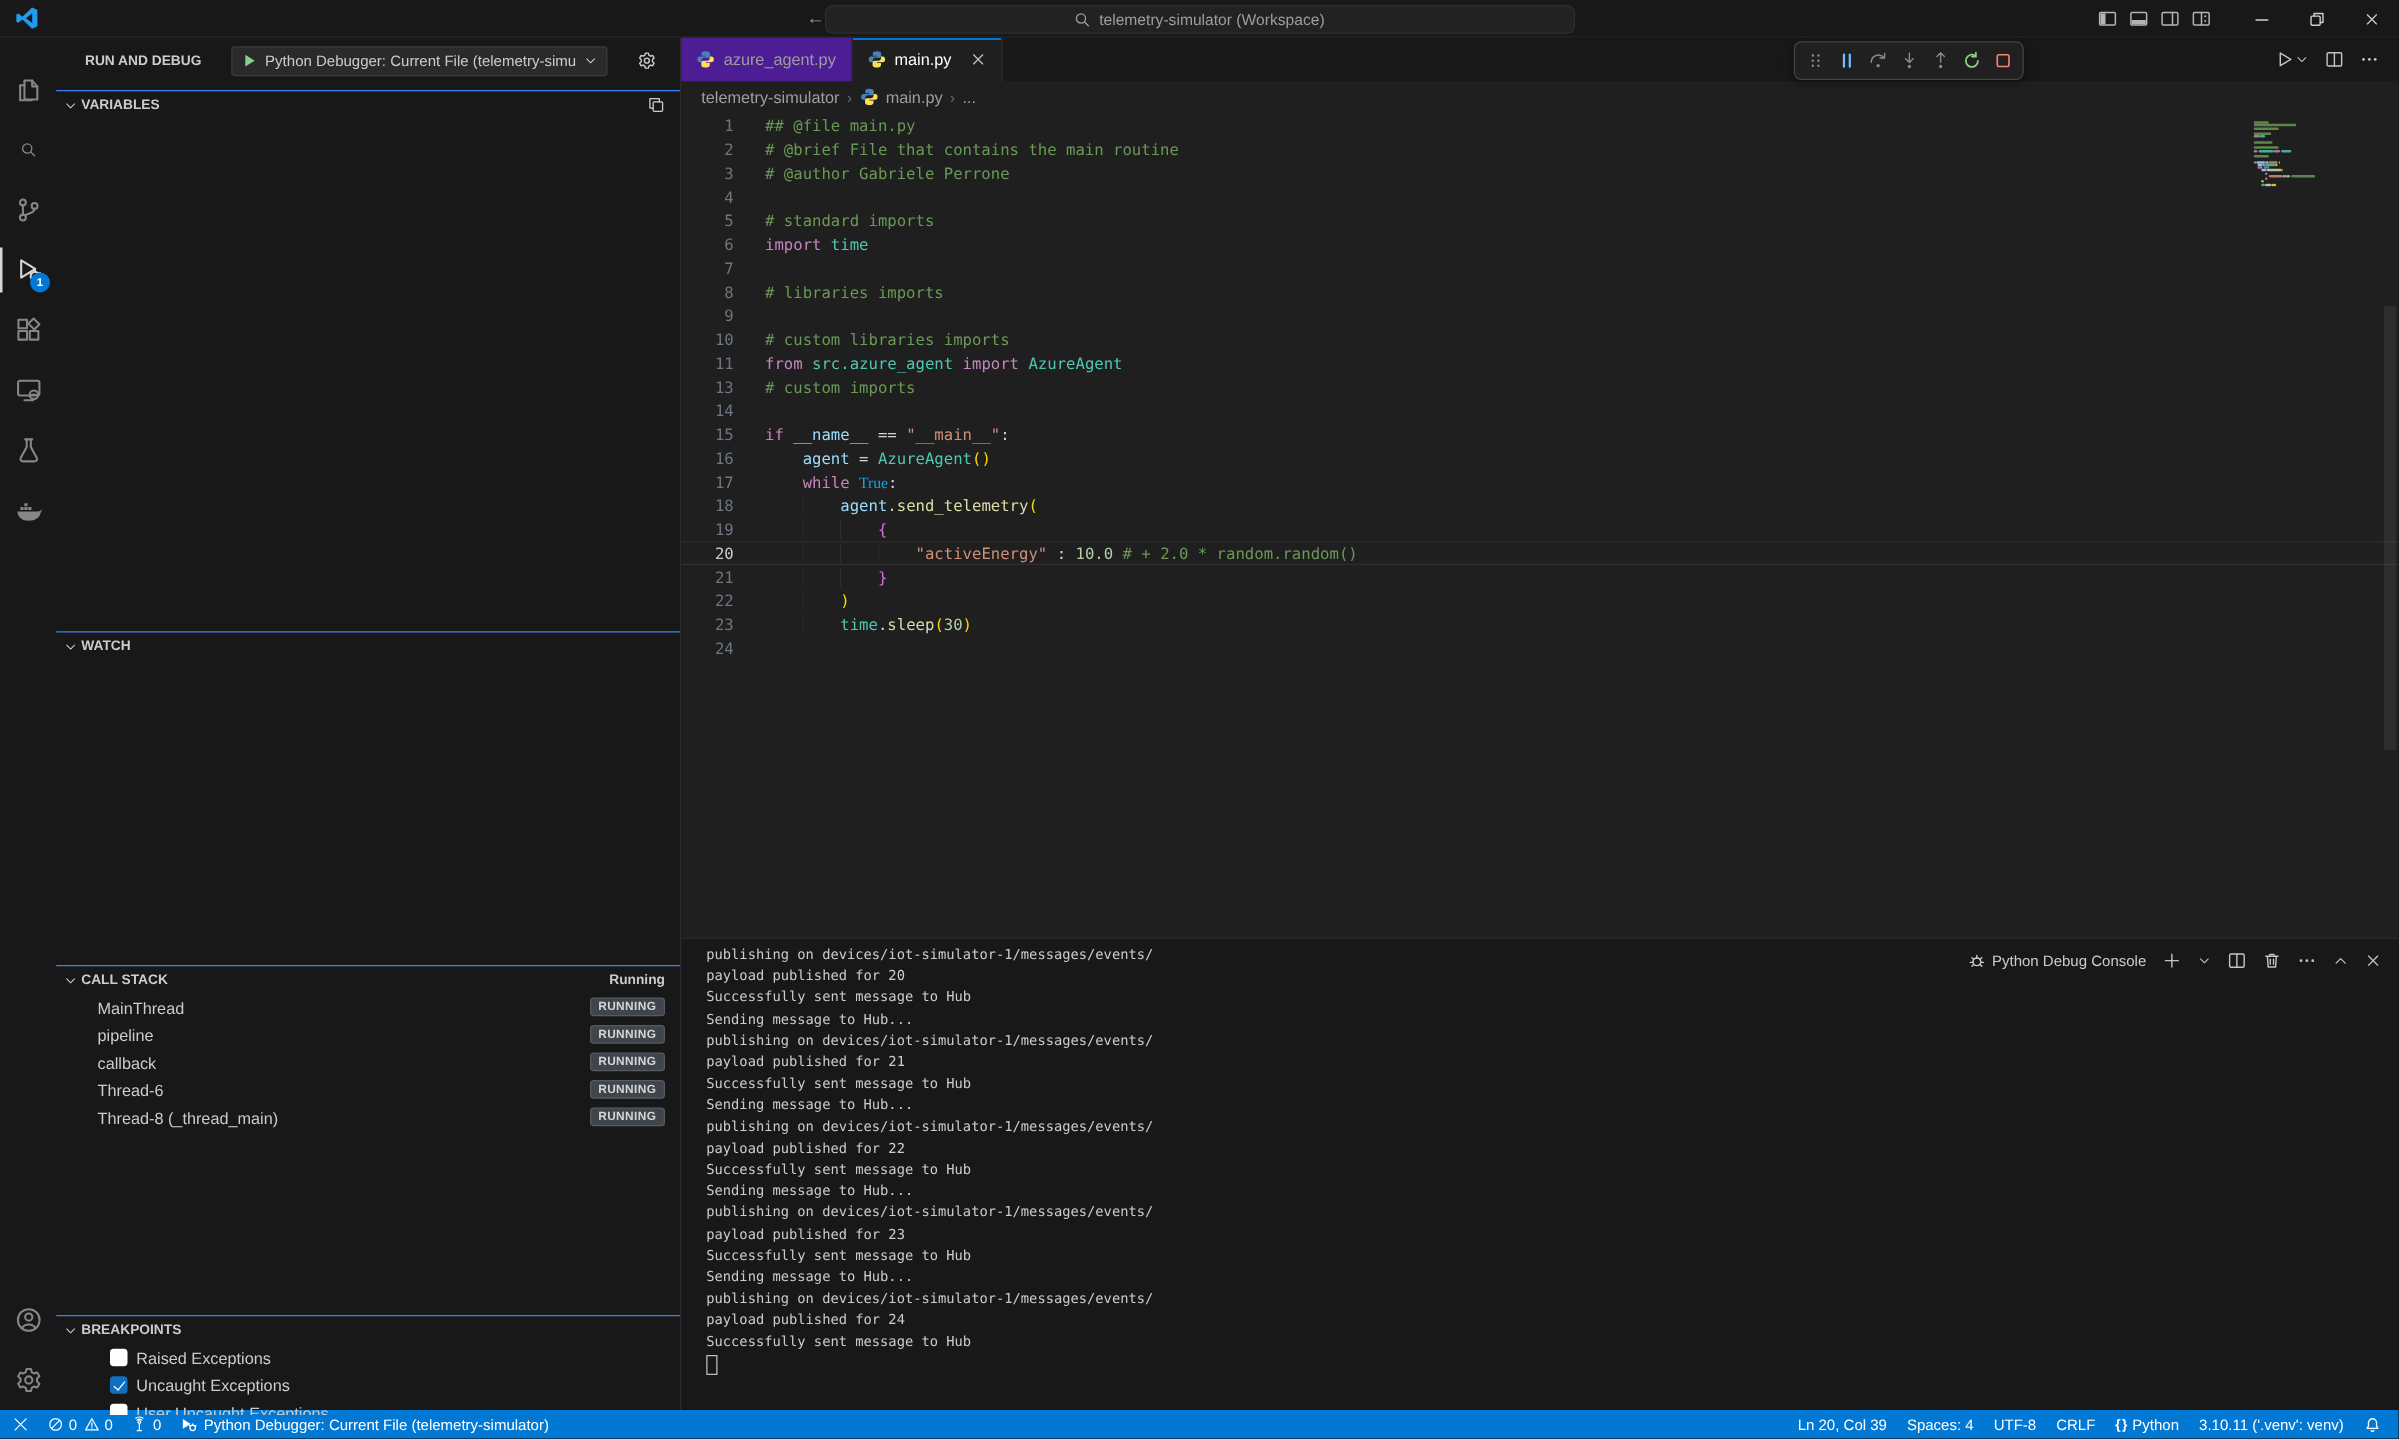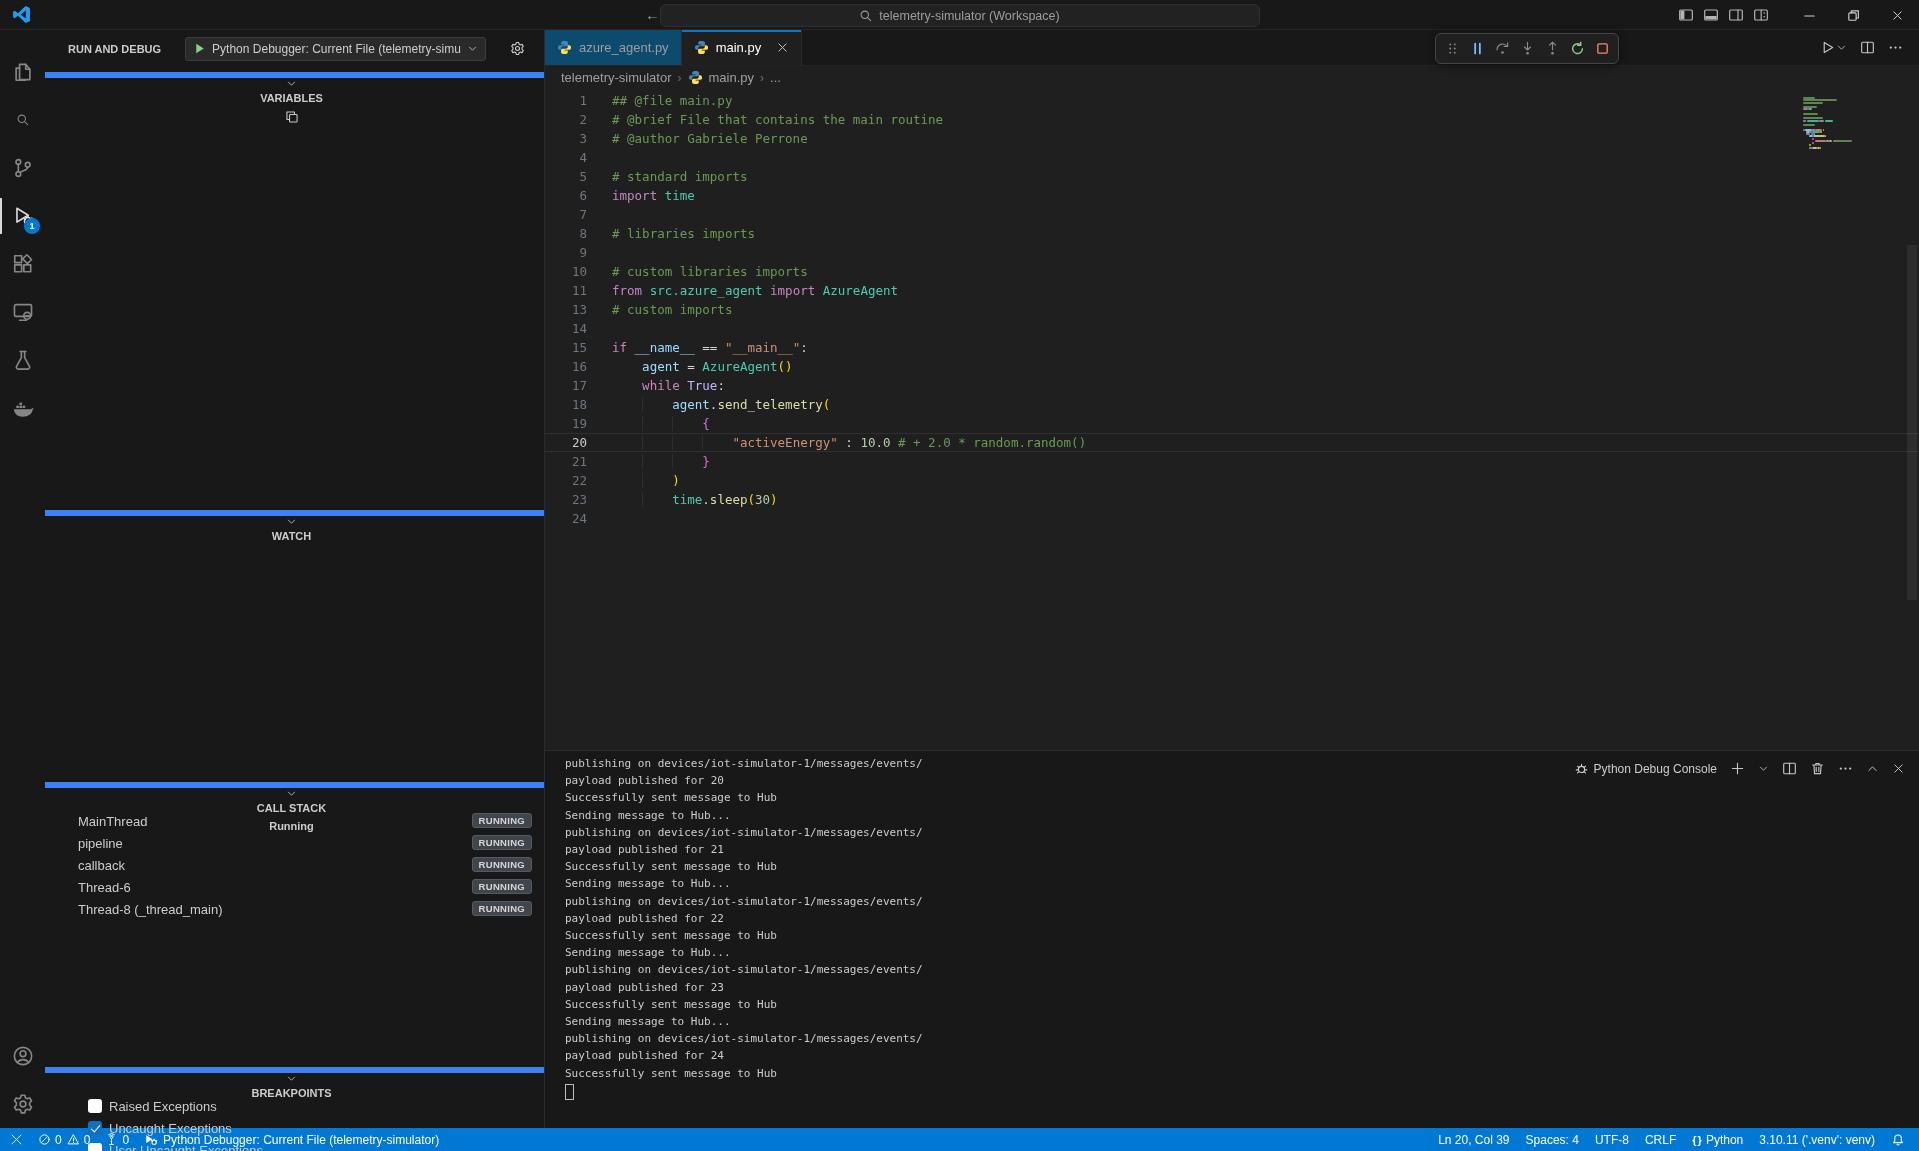--- a/index.html
+++ b/index.html
@@ -30,53 +30,53 @@
   .sidebar{width:500px;background:#181818;border-right:1px solid #2b2b2b;display:flex;flex-direction:column;box-sizing:border-box;flex:none;font-size:13px;}
   .runbar{height:37px;flex:none;display:flex;align-items:center;padding:0 10px 0 23px;gap:24px;}
   .runbar-title{font-size:11px;font-weight:700;color:#cccccc;white-space:nowrap;}
   .run-config{width:330px;height:24px;background:#2a2a2b;border:1px solid #3c3c3c;border-radius:3px;display:flex;align-items:center;
     padding:0 7px;gap:6px;font-size:12px;color:#cccccc;box-sizing:border-box;}
   .run-config .lbl{flex:1;white-space:nowrap;overflow:hidden;}
   .runbar .tool{color:#cccccc;}
   .sec-header{height:22px;flex:none;display:flex;align-items:center;gap:3px;padding:0 12px 0 6px;font-size:11px;font-weight:700;color:#cccccc;}
   .sec-header .chev{color:#cccccc;}
   .sec-header .spacer{flex:1;}
-  .sec-div{border-top:6px solid #3b82f6;flex-direction:column;}
+  .sec-div{border-top:1px solid #3b82f6;}
   .variables-header{margin-top:5px;}
   .sec-body{flex:none;overflow:hidden;}
   .running-label{font-size:11px;font-weight:700;color:#cccccc;}
   .thread-row{height:22px;display:flex;align-items:center;padding-left:33px;position:relative;color:#cccccc;}
   .badge{position:absolute;right:12px;top:3px;background:#40454c;border:1px solid #565b61;color:#d5d5d5;
     font-size:9.5px;font-weight:600;border-radius:3px;padding:1px 6px;letter-spacing:.3px;}
   .bp-row{height:22px;display:flex;align-items:center;gap:7px;padding-left:43px;color:#cccccc;}
   .cb{width:14px;height:14px;border-radius:3px;background:#ffffff;flex:none;position:relative;box-sizing:border-box;}
   .cb.checked{background:#0e70c0;}
   .cb.checked::after{content:"";position:absolute;left:4.5px;top:1.5px;width:4px;height:8px;border-right:1.6px solid #fff;border-bottom:1.6px solid #fff;transform:rotate(40deg);}
   
   .editor-col{flex:1;display:flex;flex-direction:column;background:#1f1f1f;min-width:0;}
   .tabbar{height:36px;flex:none;background:#181818;display:flex;position:relative;border-bottom:1px solid #232323;box-sizing:border-box;}
-  .tab{display:flex;align-items:center;gap:7px;padding:0 12px;font-size:13px;border-right:1px solid #2b2b2b;color:#9d9d9d;background:#0c4a6e;height:35px;box-sizing:border-box;}
+  .tab{display:flex;align-items:center;gap:7px;padding:0 12px;font-size:13px;border-right:1px solid #2b2b2b;color:#9d9d9d;background:#4c1d95;height:35px;box-sizing:border-box;}
   .tab.active{background:#1f1f1f;color:#ffffff;box-shadow:inset 0 2px 0 #0078d4;}
   .tab .closex{margin-left:8px;color:#c5c5c5;}
   .editor-actions{position:absolute;right:0;top:0;height:35px;display:flex;align-items:center;gap:13px;padding-right:16px;color:#c5c5c5;}
   .run-split{display:flex;align-items:center;gap:1px;}
   .debug-toolbar{position:absolute;left:890px;top:3px;height:29px;display:flex;align-items:center;gap:1px;padding:0 4px;
     background:#202021;border:1px solid #454545;border-radius:6px;box-shadow:0 2px 8px rgba(0,0,0,.45);z-index:9;}
   .dbg-btn{width:24px;height:24px;display:flex;align-items:center;justify-content:center;}
   .breadcrumb{height:23px;flex:none;display:flex;align-items:center;gap:6px;padding-left:16px;font-size:13px;color:#9f9f9f;background:#1f1f1f;}
   .breadcrumb .sep{color:#6e6e6e;font-size:12px;}
   .code-area{flex:1;position:relative;background:#1f1f1f;overflow:hidden;padding-top:2px;}
   .code-line{display:flex;height:19px;line-height:19px;font-family:"DejaVu Sans Mono","Liberation Mono",monospace;font-size:12.5px;white-space:pre;position:relative;}
   .code-line.current{box-shadow:inset 0 1px 0 #2f2f30, inset 0 -1px 0 #2f2f30;}
   .gutter{width:55px;flex:none;text-align:right;padding-right:13px;color:#6e7681;box-sizing:border-box;}
   .code-line.current .gutter{color:#cccccc;}
   .lcontent{padding-left:12px;}
   .ind{box-shadow:inset 1px 0 0 #2e2e2e;}
   .tok-comment{color:#6a9955;} .tok-keyword{color:#c586c0;} .tok-type{color:#4ec9b0;} .tok-func{color:#dcdcaa;}
-  .tok-string{color:#ce9178;} .tok-number{color:#b5cea8;} .tok-const{color:#c4b5fd;} .tok-var{color:#9cdcfe;}
+  .tok-string{color:#ce9178;} .tok-number{color:#b5cea8;} .tok-const{color:#0ea5e9;font-family:Liberation Serif, serif;} .tok-var{color:#9cdcfe;}
   .tok-plain{color:#d4d4d4;} .tok-b1{color:#ffd700;} .tok-b2{color:#da70d6;}
   .minimap{position:absolute;top:8px;right:24px;width:92px;}
   .mm-row{height:2px;margin-bottom:.25px;position:relative;}
   .mm-bar{position:absolute;top:0;height:2px;border-radius:1px;opacity:.85;}
   .scroll-thumb{position:absolute;right:2px;top:156px;width:10px;height:355px;background:rgba(121,121,121,.16);}
   
   .panel{height:378px;flex:none;background:#181818;border-top:1px solid #2b2b2b;display:flex;flex-direction:column;position:relative;box-sizing:border-box;}
   .panel-tabs{height:35px;flex:none;display:flex;align-items:center;padding-left:8px;}
   .ptab{padding:0 13px;font-size:11px;letter-spacing:.4px;color:#9d9d9d;height:100%;display:flex;align-items:center;border-bottom:1px solid transparent;box-sizing:border-box;}
   .ptab.active{color:#e7e7e7;border-bottom:1px solid #0078d4;}

